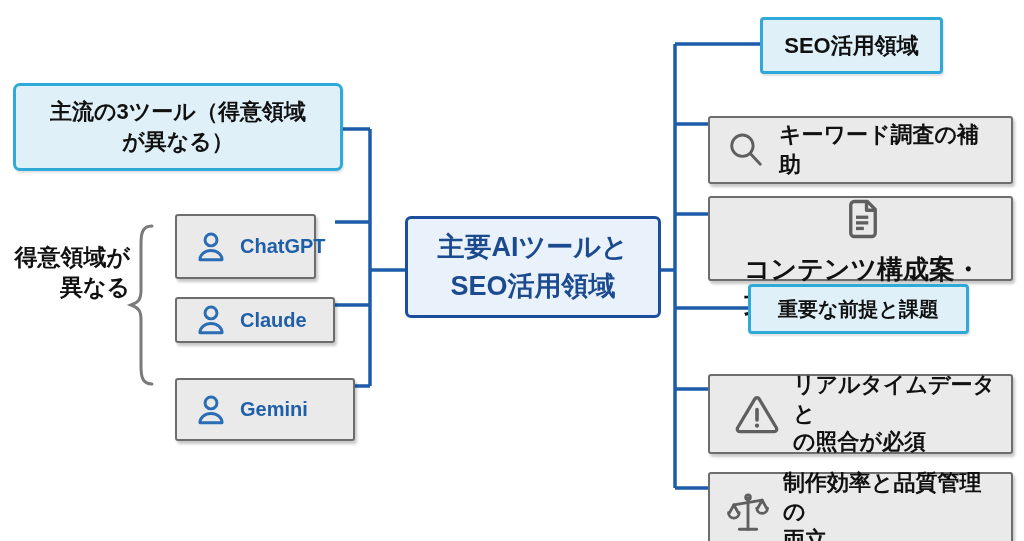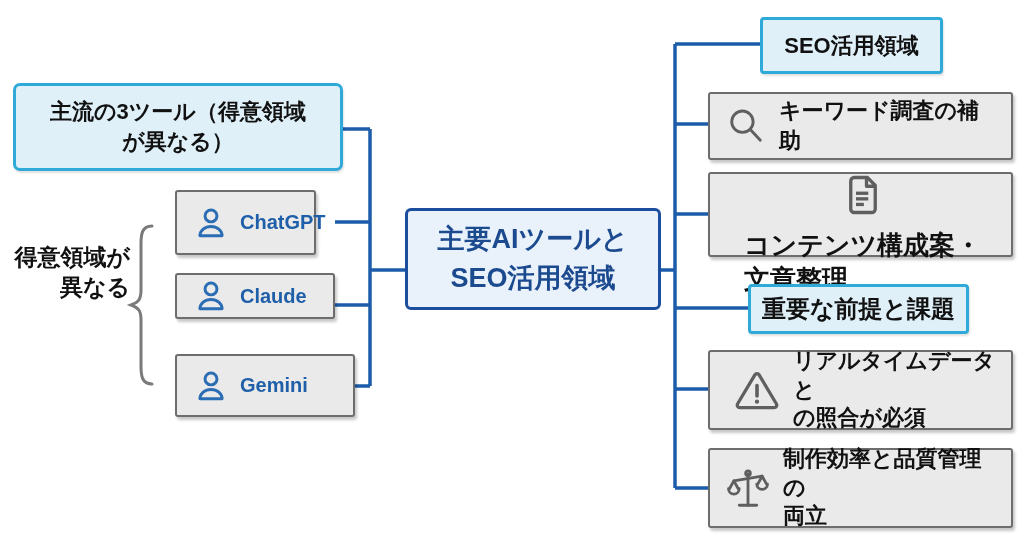--- a/index.html
+++ b/index.html
@@ -30,40 +30,41 @@
   
   .gray{
     background:#eaeaea;
     border:2.5px solid #6d6d6d;
     border-radius:3px;
     box-shadow:2px 3px 3px rgba(0,0,0,0.22);
     justify-content:flex-start;
     text-align:left;
     padding:0 12px 0 16px;
     gap:13px;
+    margin-top:24px;
   }
   
   .navy{
     background:#e9f1fb;
     border:3.5px solid #1b4f9e;
     border-radius:6px;
     color:#1b4a8f;
   }
   #box-main-tools{left:13px;top:83px;width:330px;height:88px;font-size:22px;line-height:1.35;border-radius:7px;}
   #brace-label{position:absolute;left:0px;top:243px;width:130px;font-size:23px;line-height:1.3;text-align:right;}
   #tool-chatgpt{left:175px;top:190px;width:141px;height:65px;}
   #tool-claude{left:175px;top:273px;width:160px;height:46px;}
   #tool-gemini{left:175px;top:354px;width:180px;height:63px;}
   .tool{gap:12px;justify-content:flex-start;padding-left:17px;text-align:left;}
   .tool .tool-label{color:#1f5fa9;font-size:20px;}
-  #box-center{left:405px;top:208px;width:256px;height:102px;font-size:27px;line-height:1.45;}
+  #box-center{left:405px;top:216px;width:256px;height:102px;font-size:27px;line-height:1.45;}
   #box-seo-header{left:760px;top:17px;width:183px;height:57px;font-size:22px;}
   #item-keyword{left:708px;top:92px;width:305px;height:68px;font-size:22px;}
   #item-content{left:708px;top:172px;width:305px;height:85px;font-size:26px;line-height:1.3;flex-direction:column;}
-  #box-premise-header{left:748px;top:284px;width:221px;height:50px;font-size:24px;text-align:right;}
+  #box-premise-header{left:748px;top:284px;width:221px;height:50px;font-size:20px;text-align:right;}
   #item-realtime{left:708px;top:350px;width:305px;height:80px;font-size:22px;line-height:1.3;padding-left:24px;}
   #item-balance{left:708px;top:448px;width:305px;height:80px;font-size:22px;line-height:1.3;}
   .icon{flex:0 0 auto;display:flex;align-items:center;}
 </style>
 </head>
 <body>
 
 <div class="stage">
 
   <svg class="connectors" width="1024" height="541" viewBox="0 0 1024 541">

